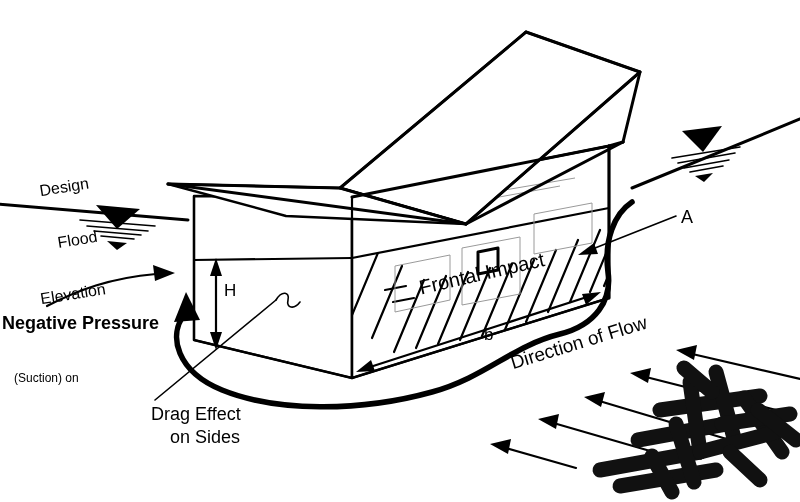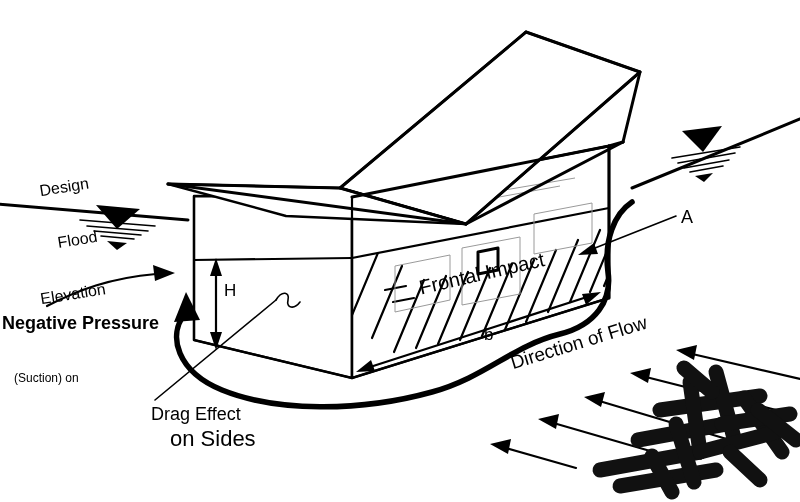--- a/index.html
+++ b/index.html
@@ -36,21 +36,21 @@
     font-family: "Liberation Sans", sans-serif;
     font-weight: 400;
     white-space: pre;
     line-height: 1.12;
   }
   .lbl-dfe     { left: 16px;  top: 139px; font-size: 16px; text-align: right; transform: rotate(-9deg); transform-origin: 100% 0; }
   .lbl-neg     { left: 2px;   top: 313px; font-size: 18px; text-align: left; font-weight: bold; }
   .lbl-neg2    { left: 14px;  top: 336px; font-size: 12px; margin-top: 36px; }
   .lbl-neg3    { left: 2px;   top: 359px; font-size: 18px; }
   .lbl-drag    { left: 151px; top: 404px; font-size: 18px; }
-  .lbl-drag2   { left: 170px; top: 427px; font-size: 22px; }
+  .lbl-drag2   { left: 170px; top: 427px; font-size: 18px; }
   .lbl-frontal { left: 417px; top: 277px; font-size: 20px; transform: rotate(-13deg); transform-origin: 0 0; }
   .lbl-flow    { left: 508px; top: 353px; font-size: 19px; transform: rotate(-17deg); transform-origin: 0 0; }
   .lbl-H       { left: 224px; top: 281px; font-size: 17px; }
   .lbl-b       { left: 484px; top: 325px; font-size: 17px; }
   .lbl-A       { left: 681px; top: 207px; font-size: 18px; }
 </style>
 </head>
 <body>
 
 <div id="canvas">

